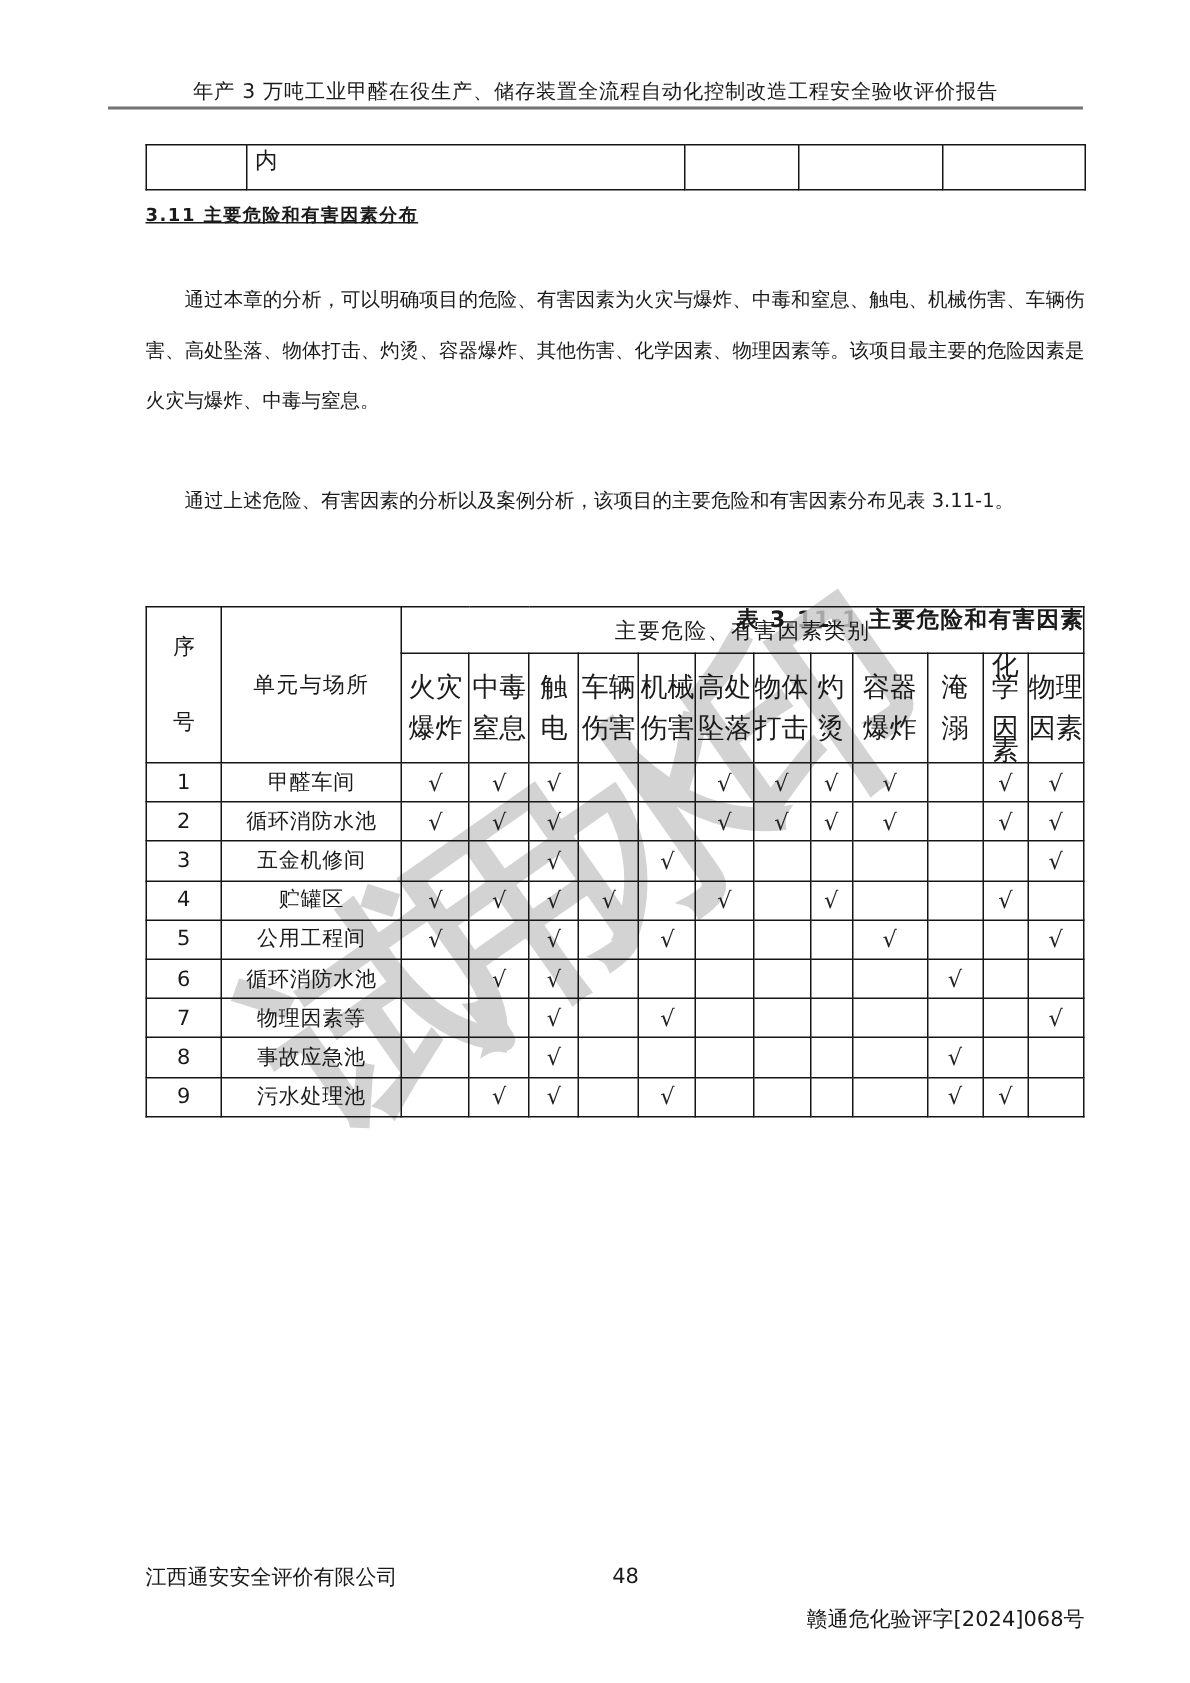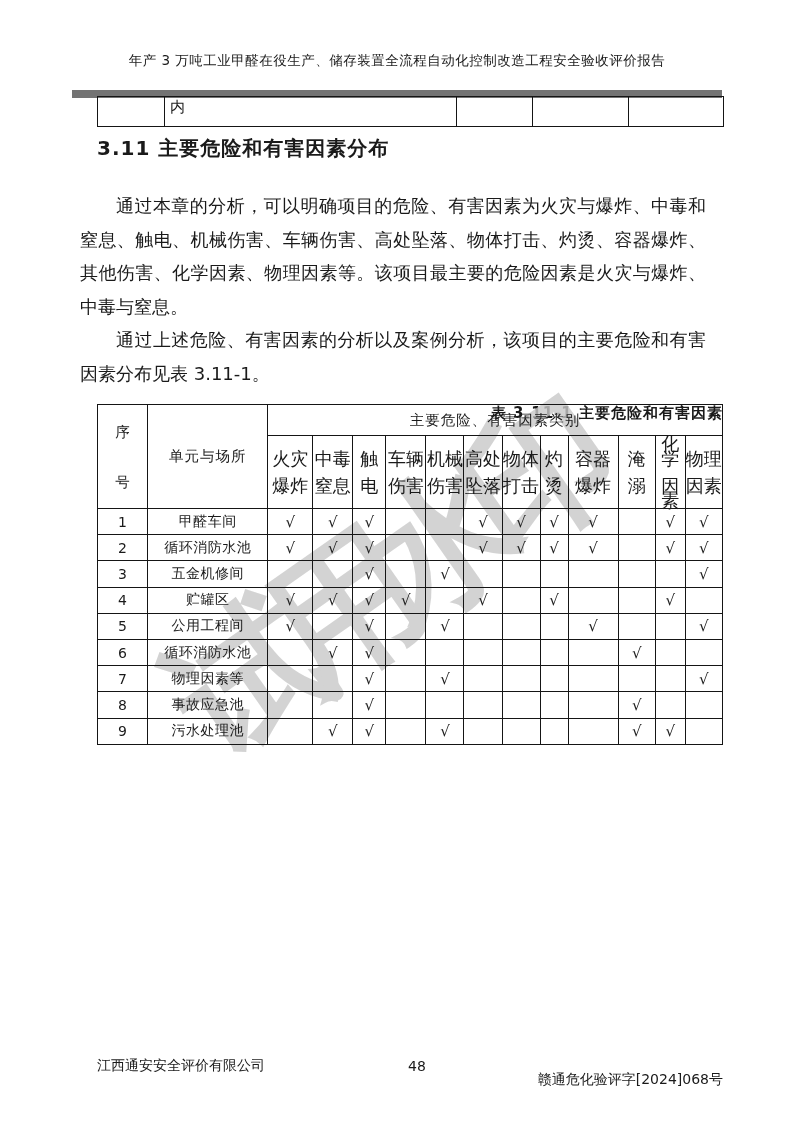--- a/index.html
+++ b/index.html
@@ -6,37 +6,37 @@
   body{
     width:793px;height:1122px;background:#ffffff;
     font-family:"DejaVu Sans",sans-serif;color:#1a1a1a;
     position:relative;overflow:hidden;
   }
   .page{position:absolute;inset:0;}
 
   .doc-header{
     position:absolute;top:52px;left:72px;width:650px;
     text-align:center;font-size:13.5px;letter-spacing:0.5px;
-    padding-bottom:20px;border-bottom:8px solid #737373;
+    padding-bottom:1px;border-bottom:2px solid #737373;
   }
 
   table{border-collapse:collapse;table-layout:fixed;background:transparent;}
   td,th{border:1.5px solid #151515;font-weight:normal;padding:0;}
 
   .fragment-table{position:absolute;top:96px;left:97px;width:626px;}
   .fragment-table td{height:27px;font-size:15px;vertical-align:top;text-align:left;padding:1px 5px;}
 
   .section-heading{
     position:absolute;top:135px;left:97px;width:626px;
-    font-size:20px;font-weight:bold;letter-spacing:1px;
+    font-size:12px;font-weight:bold;letter-spacing:1px;text-decoration:underline;
   }
 
   .body-text{
-    position:absolute;left:80px;width:626px;
-    font-size:18px;line-height:33.5px;text-align:justify;
+    position:absolute;left:97px;width:626px;
+    font-size:13px;line-height:33.5px;text-align:justify;
     text-indent:2em;
   }
   #para1{top:171px;}
   #para2{top:305px;}
 
   .table-caption{
     position:absolute;top:404px;left:97px;width:626px;
     text-align:right;font-weight:bold;font-size:15px;letter-spacing:1px;
   }
 
@@ -65,21 +65,21 @@
   .main-table tbody td.unit-cell{letter-spacing:0.5px;}
   .check{font-size:15px;font-style:italic;color:#222;}
 
   .note{
     position:absolute;top:760px;left:114px;width:600px;
     font-size:14.5px;letter-spacing:0.5px;
   }
 
   .footer{
     position:absolute;top:1043px;left:97px;width:626px;
-    display:flex;align-items:center;font-size:14px;
+    display:flex;align-items:flex-start;font-size:14px;
   }
   .footer .f-left{flex:1;text-align:left;}
   .footer .f-center{flex:0 0 auto;text-align:center;margin-left:14px;}
   .footer .f-right{flex:1;text-align:right;margin-top:28px;}
 </style>
 </head>
 <body>
 
 <div class="page">
 

